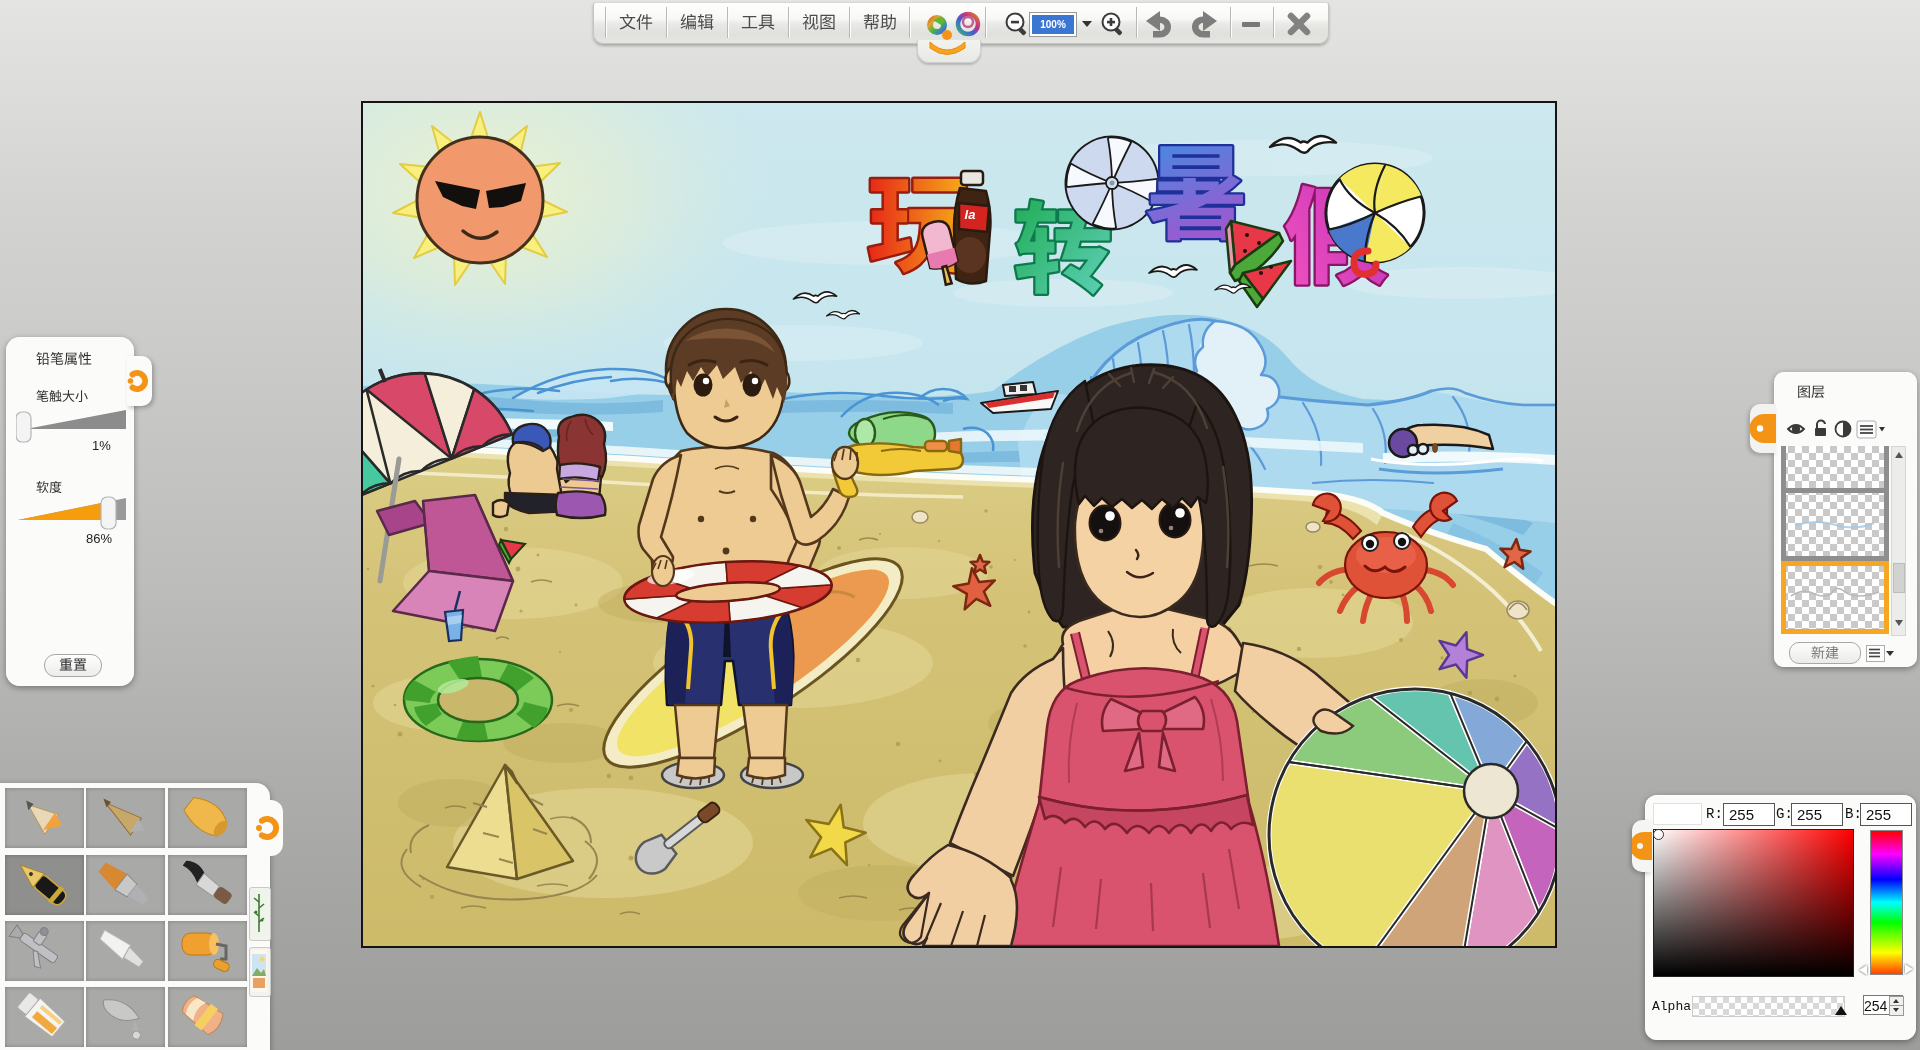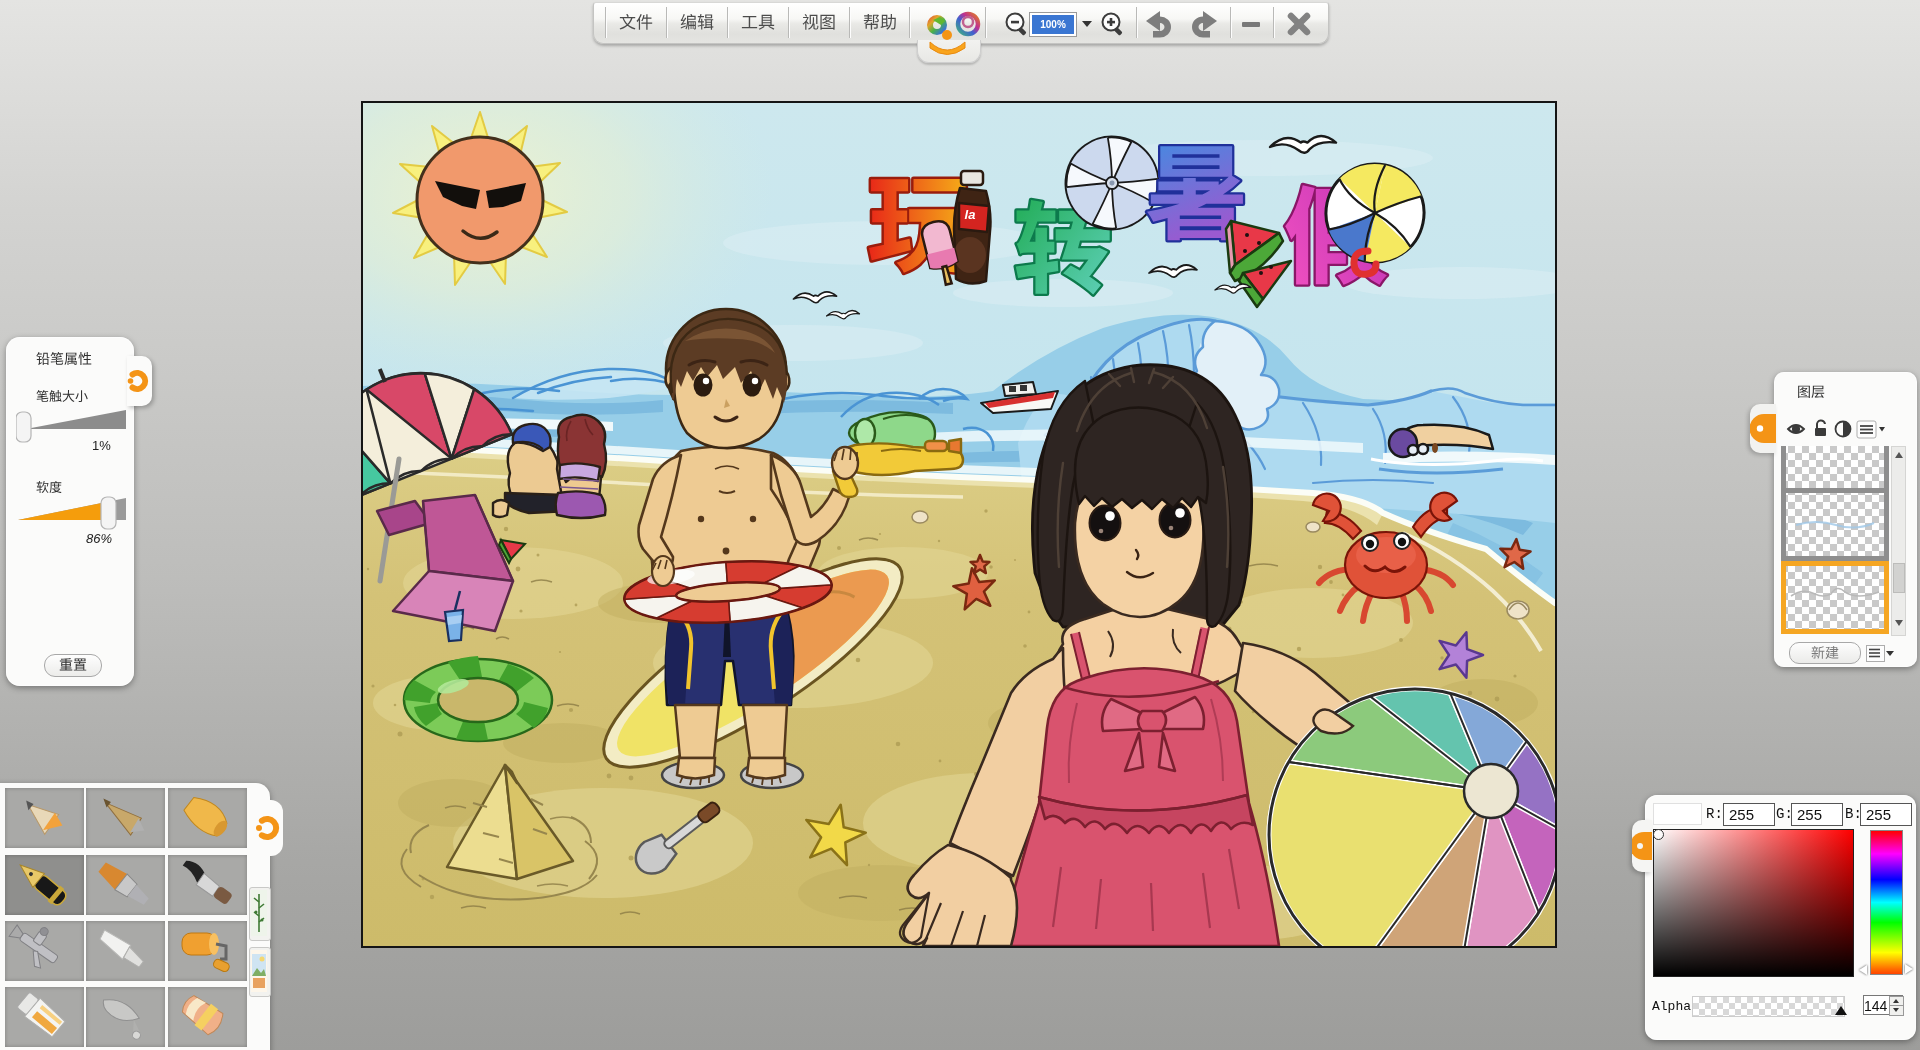--- a/index.html
+++ b/index.html
@@ -142,21 +142,21 @@
     <svg width="26" height="14" viewBox="0 0 26 14" style="display:block;overflow:visible" fill="#303030">
       <path transform="translate(0.0,10.9) scale(0.0130,-0.0130)" d="M581.759765625 686.6707763671875H902.939208984375V618.059326171875H581.759765625ZM590.5491943359375 840.7503662109375 663.6707763671875 829.900146484375Q651.4508056640625 745.56005859375 631.7557983398438 666.7449340820312Q612.060791015625 587.9298095703125 585.4757690429688 520.69970703125Q558.8907470703125 453.4696044921875 523.1107177734375 402.299560546875Q517.2105712890625 408.19970703125 505.4703369140625 416.2698974609375Q493.7301025390625 424.340087890625 481.599853515625 431.9102783203125Q469.4696044921875 439.48046875 460.7894287109375 444.2105712890625Q496.0093994140625 491.260498046875 521.0343627929688 553.98046875Q546.059326171875 616.700439453125 563.0842895507812 689.8104248046875Q580.1092529296875 762.92041015625 590.5491943359375 840.7503662109375ZM885.9688720703125 686.060791015625H896.4290771484375L908.8892822265625 688.8408203125L958.700439453125 675.380615234375Q949.0904541015625 629.260498046875 937.8954467773438 579.7254028320312Q926.700439453125 530.1903076171875 914.700439453125 485.15521240234375Q902.700439453125 440.1201171875 891.0904541015625 406.3900146484375L831.2091064453125 423.6302490234375Q840.4290771484375 455.1903076171875 850.259033203125 497.44537353515625Q860.0889892578125 539.700439453125 869.6139526367188 585.6505126953125Q879.138916015625 631.6005859375 885.9688720703125 673.16064453125ZM664.499267578125 522.95947265625H736.620849609375V475.619384765625Q736.620849609375 417.3494873046875 729.4258422851562 347.6295166015625Q722.2308349609375 277.9095458984375 698.8158569335938 203.71453857421875Q675.40087890625 129.51953125 625.8509521484375 56.71453857421875Q576.301025390625 -16.0904541015625 491.5911865234375 -80.5303955078125Q486.0810546875 -72.460205078125 476.2308349609375 -63.1099853515625Q466.380615234375 -53.759765625 455.44537353515625 -44.799560546875Q444.5101318359375 -35.83935546875 435.43994140625 -30.3292236328125Q516.0296630859375 29.6005859375 562.1295166015625 96.3104248046875Q608.2293701171875 163.020263671875 630.3643188476562 230.7301025390625Q652.499267578125 298.43994140625 658.499267578125 361.34478759765625Q664.499267578125 424.2496337890625 664.499267578125 476.5694580078125ZM731.8907470703125 393.499267578125Q748.8907470703125 302.419677734375 779.220703125 220.75506591796875Q809.5506591796875 139.0904541015625 855.880615234375 77.500732421875Q902.2105712890625 15.9110107421875 965.820556640625 -17.7489013671875Q958.140380859375 -25.0390625 948.18017578125 -35.86431884765625Q938.219970703125 -46.6895751953125 929.6497802734375 -58.099853515625Q921.07958984375 -69.5101318359375 915.3494873046875 -79.3603515625Q848.0093994140625 -38.9703369140625 799.8143920898438 29.799560546875Q751.619384765625 98.5694580078125 720.3143920898438 188.47430419921875Q689.0093994140625 278.379150390625 669.83935546875 381.6490478515625ZM49.859619140625 721.500732421875H477.8299560546875V649.7691650390625H49.859619140625ZM277.83935546875 562.9703369140625H346.4508056640625V-75.700439453125H277.83935546875ZM39.1295166015625 168.500732421875Q94.07958984375 175.720703125 165.72467041015625 185.52569580078125Q237.3697509765625 195.3306884765625 318.12481689453125 207.13568115234375Q398.8798828125 218.940673828125 479.0499267578125 230.5506591796875L482.3900146484375 161.379150390625Q369.1700439453125 142.59912109375 256.0 124.01409912109375Q142.8299560546875 105.4290771484375 55.7098388671875 92.259033203125ZM94.07958984375 331.5491943359375Q92.299560546875 339.059326171875 87.95947265625 351.49456787109375Q83.619384765625 363.9298095703125 79.08428955078125 376.4500732421875Q74.5491943359375 388.9703369140625 70.2091064453125 398.04052734375Q83.939208984375 401.6005859375 96.8292236328125 423.34552001953125Q109.71923828125 445.0904541015625 124.3292236328125 478.700439453125Q132.3292236328125 494.700439453125 146.96417236328125 531.5054321289062Q161.59912109375 568.3104248046875 179.0390625 617.92041015625Q196.47900390625 667.5303955078125 213.22393798828125 724.640380859375Q229.9688720703125 781.7503662109375 242.4088134765625 838.3603515625L315.92041015625 822.340087890625Q294.8704833984375 742.1700439453125 267.45550537109375 661.5850219726562Q240.04052734375 581 209.62554931640625 507.41497802734375Q179.2105712890625 433.8299560546875 148.380615234375 374.43994140625V373.0499267578125Q148.380615234375 373.0499267578125 140.28546142578125 368.90484619140625Q132.1903076171875 364.759765625 121.2301025390625 357.94464111328125Q110.2698974609375 351.1295166015625 102.17474365234375 344.31439208984375Q94.07958984375 337.499267578125 94.07958984375 331.5491943359375ZM94.07958984375 331.5491943359375V393.5303955078125L135.1700439453125 414.1107177734375H472.31982421875L471.9298095703125 345.71923828125H171.759765625Q143.099853515625 345.71923828125 121.78472900390625 341.71923828125Q100.4696044921875 337.71923828125 94.07958984375 331.5491943359375Z"></path>
       <path transform="translate(13.0,10.9) scale(0.0130,-0.0130)" d="M225.3509521484375 556.8502197265625H936.580322265625V495.0889892578125H225.3509521484375ZM239.1107177734375 265.240234375H811.7098388671875V203.259033203125H239.1107177734375ZM386 643.7894287109375H457.7315673828125V388.8704833984375H701.279296875V643.7894287109375H774.740966796875V329.059326171875H386ZM791.7894287109375 265.240234375H806.979736328125L820.3900146484375 268.4102783203125L867.4710693359375 242.9298095703125Q825.861083984375 165.979736328125 758.201171875 111.19970703125Q690.541259765625 56.419677734375 604.88134765625 19.5296630859375Q519.221435546875 -17.3603515625 422.1114501953125 -39.66534423828125Q325.00146484375 -61.9703369140625 222.4913330078125 -73.9703369140625Q218.76123046875 -60.780029296875 209.6910400390625 -41.859619140625Q200.620849609375 -22.939208984375 191.5506591796875 -10.3089599609375Q286.940673828125 -1.8690185546875 379.4305419921875 16.98590087890625Q471.92041015625 35.8408203125 552.460205078125 67.41571044921875Q633 98.9906005859375 694.8447875976562 145.200439453125Q756.6895751953125 191.4102783203125 791.7894287109375 254.340087890625ZM399.4710693359375 214.739501953125Q449.301025390625 148.659912109375 533.5958862304688 101.43524169921875Q617.8907470703125 54.2105712890625 727.4906005859375 25.25579833984375Q837.0904541015625 -3.698974609375 961.7503662109375 -14.9688720703125Q954.0701904296875 -22.6490478515625 945.6950073242188 -34.47430419921875Q937.31982421875 -46.299560546875 930.0296630859375 -58.2098388671875Q922.739501953125 -70.1201171875 918.0093994140625 -79.9703369140625Q790.83935546875 -64.92041015625 679.45947265625 -31.34552001953125Q568.07958984375 2.2293701171875 480.11468505859375 56.91424560546875Q392.1497802734375 111.59912109375 334.859619140625 189.0889892578125ZM161.240234375 740.620849609375H948.020263671875V670.059326171875H161.240234375ZM126.179443359375 740.620849609375H200.64111328125V468.6910400390625Q200.64111328125 409.180908203125 197.14111328125 338.6107177734375Q193.64111328125 268.04052734375 183.64111328125 194.080322265625Q173.64111328125 120.1201171875 154.64111328125 49.8299560546875Q135.64111328125 -20.460205078125 104.0311279296875 -79.80029296875Q96.9609375 -73.68017578125 84.35565185546875 -67.1700439453125Q71.7503662109375 -60.659912109375 59.06005859375 -54.539794921875Q46.3697509765625 -48.419677734375 36.51953125 -45.859619140625Q67.739501953125 10.92041015625 85.54449462890625 77.06549072265625Q103.3494873046875 143.2105712890625 112.26446533203125 212.13568115234375Q121.179443359375 281.060791015625 123.679443359375 346.59588623046875Q126.179443359375 412.1309814453125 126.179443359375 468.301025390625ZM473.4696044921875 827.1201171875 548.2713623046875 845.0904541015625Q565.7113037109375 814.7503662109375 582.481201171875 778.6052856445312Q599.2510986328125 742.460205078125 606.301025390625 717.1201171875L527.9891357421875 695.759765625Q521.1092529296875 721.7098388671875 505.92437744140625 759.2449340820312Q490.739501953125 796.780029296875 473.4696044921875 827.1201171875Z"></path>
     </svg>
   </div>
 <svg class="abs" style="left:16px;top:490px" width="112" height="46" viewBox="0 0 112 46">
 <path d="M2 30 L110 8 L110 30 Z" fill="#9a9a9a"></path>
 <path d="M2 30 L92 11.7 L92 30 Z" fill="#f59d0c"></path>
 <rect x="85" y="7" width="15" height="32" rx="6" fill="#f4f4f4" stroke="#b5b5b5" stroke-width="1.2"></rect>
 </svg>
-<div class="abs" style="left:86px;top:531px;font-size:13px;color:#222;font-style:italic;">86%</div>
+<div class="abs" style="left:86px;top:531px;font-size:13px;color:#222;">86%</div>
 <div class="abs" style="left:44px;top:654px;width:56px;height:21px;border:1px solid #a8a8a8;border-radius:11px;background:linear-gradient(#fefefe,#ececea);display:flex;align-items:center;justify-content:center;">
     <svg width="28" height="15" viewBox="0 0 28 15" style="display:block;overflow:visible" fill="#303030">
       <path transform="translate(0.0,11.8) scale(0.0140,-0.0140)" d="M52.3697509765625 13.28076171875H949.4102783203125V-48.48046875H52.3697509765625ZM57.759765625 662.9703369140625H943.8502197265625V600.9891357421875H57.759765625ZM126.979736328125 159.7706298828125H885.8502197265625V99.95947265625H126.979736328125ZM458.59912109375 763.5897216796875H533.8408203125V-16.0499267578125H458.59912109375ZM806.7098388671875 834.4305419921875 846.92041015625 776.1092529296875Q780.0701904296875 764.1092529296875 695.7301025390625 754.6942749023438Q611.3900146484375 745.279296875 518.3900146484375 738.559326171875Q425.3900146484375 731.83935546875 330.97503662109375 727.619384765625Q236.56005859375 723.3994140625 148.9500732421875 721.5694580078125Q148.56005859375 734.979736328125 143.3299560546875 752.340087890625Q138.099853515625 769.700439453125 132.759765625 781.3306884765625Q220.1497802734375 783.940673828125 313.78472900390625 788.3556518554688Q407.419677734375 792.7706298828125 497.94464111328125 799.380615234375Q588.4696044921875 805.9906005859375 667.9446411132812 814.9055786132812Q747.419677734375 823.820556640625 806.7098388671875 834.4305419921875ZM231.8314208984375 360.3994140625V283.9906005859375H772.4384765625V360.3994140625ZM231.8314208984375 486.0390625V410.8502197265625H772.4384765625V486.0390625ZM158.759765625 540H848.240234375V229.419677734375H158.759765625Z"></path>
       <path transform="translate(14.0,11.8) scale(0.0140,-0.0140)" d="M651.48046875 747.95947265625V657.940673828125H819.6085205078125V747.95947265625ZM417.40087890625 747.95947265625V657.940673828125H582.3089599609375V747.95947265625ZM188.5911865234375 747.95947265625V657.940673828125H348.2293701171875V747.95947265625ZM116.6895751953125 802.3104248046875H894.6302490234375V603.19970703125H116.6895751953125ZM67.8798828125 544.7503662109375H922.3900146484375V486.499267578125H67.8798828125ZM456.1591796875 621.659912109375 533.180908203125 617.099853515625Q525.1309814453125 564.539794921875 512.7760620117188 506.06475830078125Q500.421142578125 447.5897216796875 489.5911865234375 405.0296630859375H418.6396484375Q426.07958984375 434.419677734375 432.93450927734375 471.69970703125Q439.7894287109375 508.979736328125 445.9493408203125 548.3447875976562Q452.1092529296875 587.7098388671875 456.1591796875 621.659912109375ZM57.3697509765625 6.2105712890625H945.4102783203125V-50.48046875H57.3697509765625ZM226.2901611328125 319.8299560546875H771.43994140625V274.619384765625H226.2901611328125ZM230.2901611328125 217.1201171875H769V172.299560546875H230.2901611328125ZM233.68017578125 112.80029296875H773.340087890625V67.8096923828125H233.68017578125ZM190.379150390625 426.780029296875H807.620849609375V-25H733.7691650390625V375.939208984375H261.500732421875V-25H190.379150390625Z"></path>
     </svg>
   </div>
 <div class="panel" style="left:1774px;top:372px;width:143px;height:295px;border-radius:10px;"></div>
 <div class="abs" style="left:1750px;top:404px;width:26px;height:49px;background:#f2f2f0;border-radius:10px 0 0 10px;box-shadow:-2px 2px 4px rgba(0,0,0,.2);"></div>
 <svg class="abs" style="left:1750px;top:404px" width="26" height="49" viewBox="0 0 26 49">
     <path d="M14 10 a14.5 14.5 0 0 0 0 29 l12 0 l0 -29 z" fill="#f49416"></path>
@@ -228,21 +228,21 @@
 <div class="abs" style="left:1791px;top:803px;width:45px;height:21px;background:#fff;border:1px solid #555;font-size:15px;color:#111;padding-left:5px;line-height:21px;">255</div>
 <div class="abs" style="left:1860px;top:803px;width:45px;height:21px;background:#fff;border:1px solid #555;font-size:15px;color:#111;padding-left:5px;line-height:21px;">255</div>
 <div class="abs" style="left:1653px;top:829px;width:199px;height:146px;border:1px solid #222;background:linear-gradient(to bottom,rgba(0,0,0,0),#000),linear-gradient(to right,#fff,#f00);"></div>
 <div class="abs" style="left:1653px;top:829px;width:9px;height:9px;border:1.5px solid #333;border-radius:50%;background:rgba(255,255,255,.7);"></div>
 <div class="abs" style="left:1870px;top:830px;width:31px;height:143px;border:1px solid #888;background:linear-gradient(180deg,#f00 0%,#f0f 16%,#00f 34%,#0ff 50%,#0f0 64%,#ff0 85%,#f60 97%,#f40 100%);"></div>
 <div class="abs" style="left:1859px;top:965px;width:0;height:0;border-top:5px solid transparent;border-bottom:5px solid transparent;border-right:8px solid #fff;filter:drop-shadow(0 0 1px #444);"></div>
 <div class="abs" style="left:1905px;top:964px;width:0;height:0;border-top:5px solid transparent;border-bottom:5px solid transparent;border-left:8px solid #fff;filter:drop-shadow(0 0 1px #444);"></div>
 <div class="abs" style="left:1652px;top:999px;font-size:13px;font-family:&quot;Liberation Mono&quot;,monospace;color:#111;">Alpha</div>
 <div class="abs" style="left:1692px;top:996px;width:151px;height:19px;border:1px solid #ccc;background-image:conic-gradient(#d8d8d8 25%,#fff 25% 50%,#d8d8d8 50% 75%,#fff 75%);background-size:12px 12px;background-color:#fff;"></div>
 <div class="abs" style="left:1835px;top:1006px;width:0;height:0;border-left:6px solid transparent;border-right:6px solid transparent;border-bottom:9px solid #111;"></div>
-<div class="abs" style="left:1863px;top:995px;width:40px;height:20px;background:#fff;border:1px solid #777;font-size:15px;color:#111;text-align:right;padding-right:15px;line-height:20px;box-sizing:border-box;font-size:14px;">144</div>
+<div class="abs" style="left:1863px;top:995px;width:40px;height:20px;background:#fff;border:1px solid #777;font-size:15px;color:#111;text-align:right;padding-right:15px;line-height:20px;box-sizing:border-box;font-size:14px;">254</div>
 <div class="abs" style="left:1889px;top:996px;width:13px;height:9px;background:#f0f0ee;border:1px solid #999;"></div>
 <div class="abs" style="left:1892.5px;top:999px;width:0;height:0;border-left:3px solid transparent;border-right:3px solid transparent;border-bottom:4px solid #333;"></div>
 <div class="abs" style="left:1889px;top:1005px;width:13px;height:9px;background:#f0f0ee;border:1px solid #999;"></div>
 <div class="abs" style="left:1892.5px;top:1008px;width:0;height:0;border-left:3px solid transparent;border-right:3px solid transparent;border-top:4px solid #333;"></div>
 <div class="abs" style="left:-8px;top:783px;width:278px;height:280px;background:#fbfbfa;border-radius:0 14px 0 0;box-shadow:0 2px 6px rgba(0,0,0,.35);"></div>
 <div class="abs" style="left:255px;top:800px;width:28px;height:56px;background:#fbfbfa;border-radius:0 12px 12px 0;"></div>
 <svg class="abs" style="left:255px;top:800px" width="28" height="56" viewBox="0 0 28 56">
     <path d="M6.9 20.7 A9 9 0 1 1 6.9 35.3" fill="none" stroke="#f49416" stroke-width="6" stroke-linecap="round"></path>
     <circle cx="4.0" cy="28.0" r="3.0" fill="#f49416"></circle>
   </svg>

